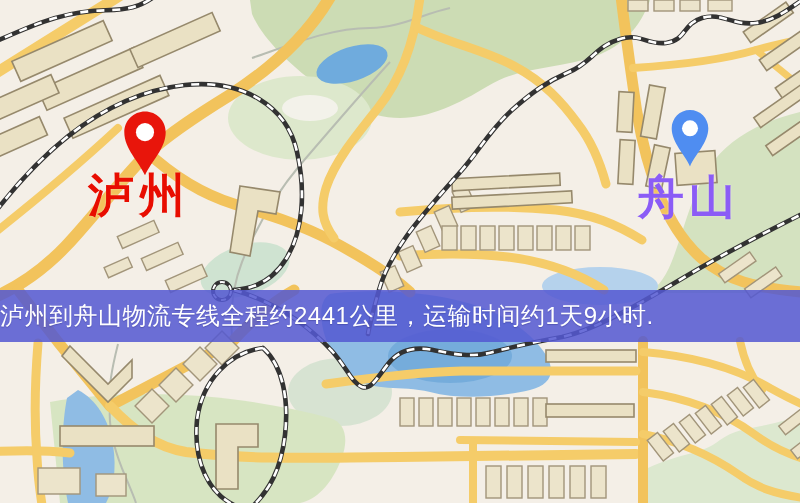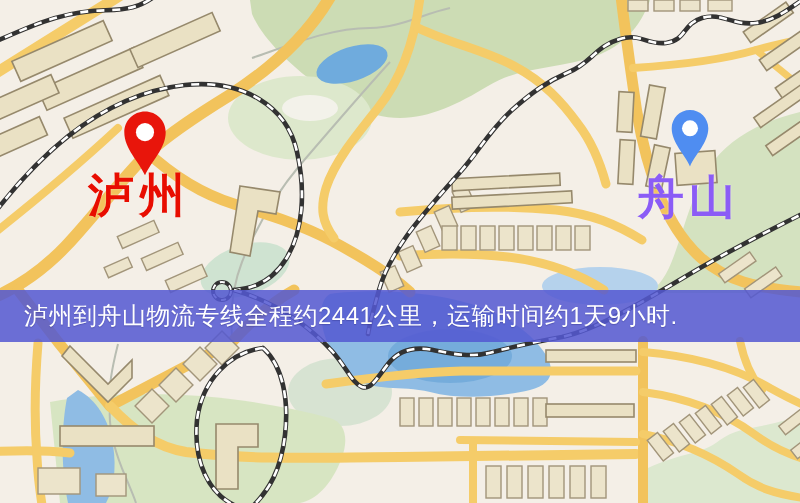--- a/index.html
+++ b/index.html
@@ -12,21 +12,21 @@
   .bldg2{fill:#ece4cb;stroke:#a2957a;stroke-width:1.4;}
   .railA{fill:none;stroke:#323232;stroke-width:4.6;stroke-linecap:round;}
   .railB{fill:none;stroke:#ffffff;stroke-width:2.6;stroke-dasharray:8 8;stroke-linecap:butt;}
   .stream{fill:none;stroke:#b8bdb2;stroke-width:2;}
   .pin{position:absolute;}
   .city-label{position:absolute;font-weight:bold;font-size:46px;letter-spacing:5px;line-height:1;text-shadow:0 0 2px rgba(255,255,255,.5);}
   .city-label.origin{color:#e80d00;}
   .city-label.dest{color:#8b5cf6;}
   .banner{position:absolute;left:0;top:290px;width:800px;height:52px;
           background:rgba(84,88,210,0.86);display:flex;align-items:center;}
-  .banner span{color:#ffffff;font-size:24px;letter-spacing:0.5px;padding-left:24px;white-space:nowrap;
+  .banner span{color:#ffffff;font-size:24px;letter-spacing:0.5px;white-space:nowrap;
                text-shadow:0 1px 1px rgba(40,40,120,.35);}
 </style>
 </head>
 <body>
 
 <div class="stage">
 
   <svg class="map-art" width="800" height="503" viewBox="0 0 800 503">
 
     <g>

